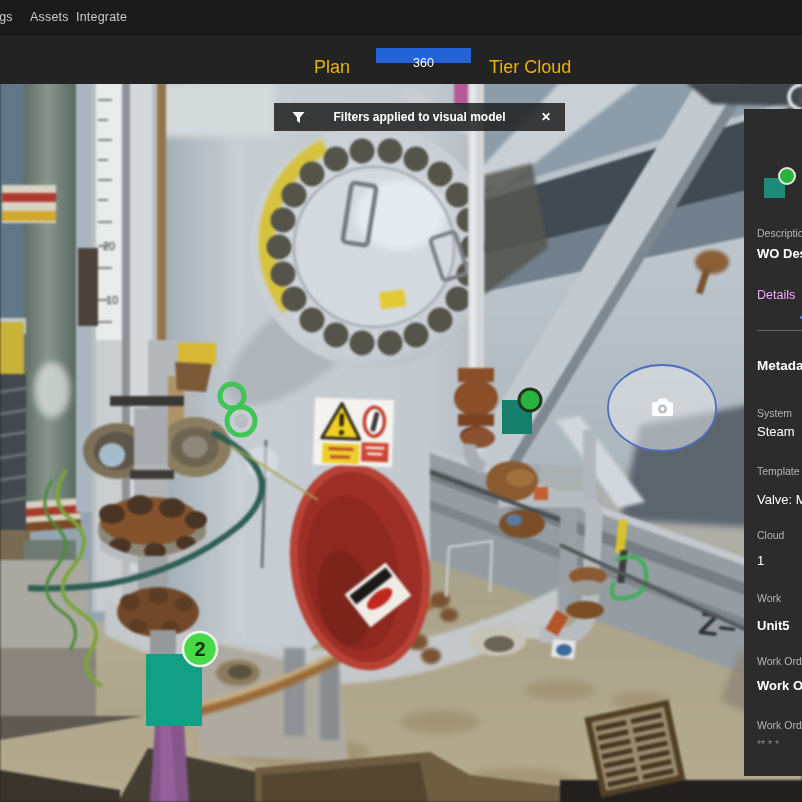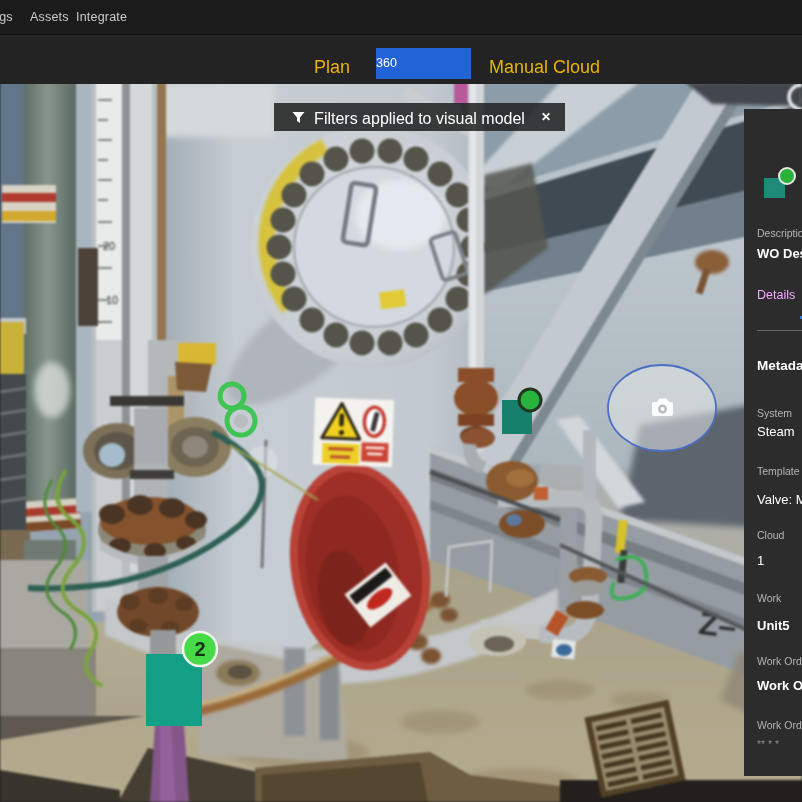--- a/index.html
+++ b/index.html
@@ -5,26 +5,26 @@
   html,body{margin:0;padding:0;width:802px;height:802px;overflow:hidden;background:#1c1c1c;
     font-family:"Liberation Sans",sans-serif;}
   #stage{position:relative;width:802px;height:802px;overflow:hidden;}
   #photo{position:absolute;left:0;top:0;}
   
   #menubar{position:absolute;left:0;top:0;width:802px;height:34px;background:#1b1b1b;z-index:5;}
   #menubar span{position:absolute;top:10px;font-size:12.5px;color:#cbcbcb;letter-spacing:.2px;}
   
   #toolbar{position:absolute;left:0;top:34px;width:802px;height:49px;background:#232323;z-index:5;border-top:1px solid #141414;}
   #toolbar .tab{position:absolute;top:22px;font-size:18px;color:#eab308;}
-  #btn360{position:absolute;left:376px;top:13px;width:95px;height:31px;background:#2263d8;color:#fff;
-    font-size:12.5px;text-align:left;line-height:31px;}
+  #btn360{position:absolute;left:376px;top:13px;width:95px;height:15px;background:#2263d8;color:#fff;
+    font-size:12.5px;text-align:center;line-height:31px;}
   
   #notif{position:absolute;left:274px;top:103px;width:291px;height:28px;background:rgba(30,30,30,0.85);
     z-index:6;color:#fff;}
-  #notif .txt{position:absolute;left:50%;transform:translateX(-50%);top:7px;font-size:16px;font-weight:normal;white-space:nowrap;}
+  #notif .txt{position:absolute;left:50%;transform:translateX(-50%);top:7px;font-size:12px;font-weight:bold;white-space:nowrap;}
   #notif .x{position:absolute;right:14px;top:7px;font-size:12px;font-weight:bold;}
   #notif svg{position:absolute;left:18px;top:8px;}
   
   #sidebar{position:absolute;left:744px;top:109px;width:120px;height:667px;background:#2c2c2c;z-index:6;color:#fff;}
   #sidebar .lbl{position:absolute;left:13px;font-size:10.5px;color:#b5b5b5;white-space:nowrap;}
   #sidebar .val{position:absolute;left:13px;font-size:13px;color:#fff;font-weight:bold;white-space:nowrap;}
 </style>
 </head>
 <body>
 <div id="stage">
@@ -375,21 +375,21 @@
 </svg>
 
 <div id="menubar">
   <span style="left:-8px">ngs</span>
   <span style="left:30px">Assets</span>
   <span style="left:76px">Integrate</span>
 </div>
 <div id="toolbar">
   <span class="tab" style="left:314px">Plan</span>
   <div id="btn360">360</div>
-  <span class="tab" style="left:489px">Manual Cloud</span>
+  <span class="tab" style="left:489px">Tier Cloud</span>
 </div>
 <div id="notif">
   <svg width="13" height="13" viewBox="0 0 13 13">
         <path d="M0.5 1 L12.5 1 L8 6.5 L8 12 L5 10 L5 6.5 Z" fill="#fff"></path>
       </svg>
   <span class="txt">Filters applied to visual model</span>
   <span class="x">✕</span>
 </div>
 <div id="sidebar">
   <svg width="60" height="44" viewBox="0 0 60 44" style="position:absolute;left:11px;top:56px">

